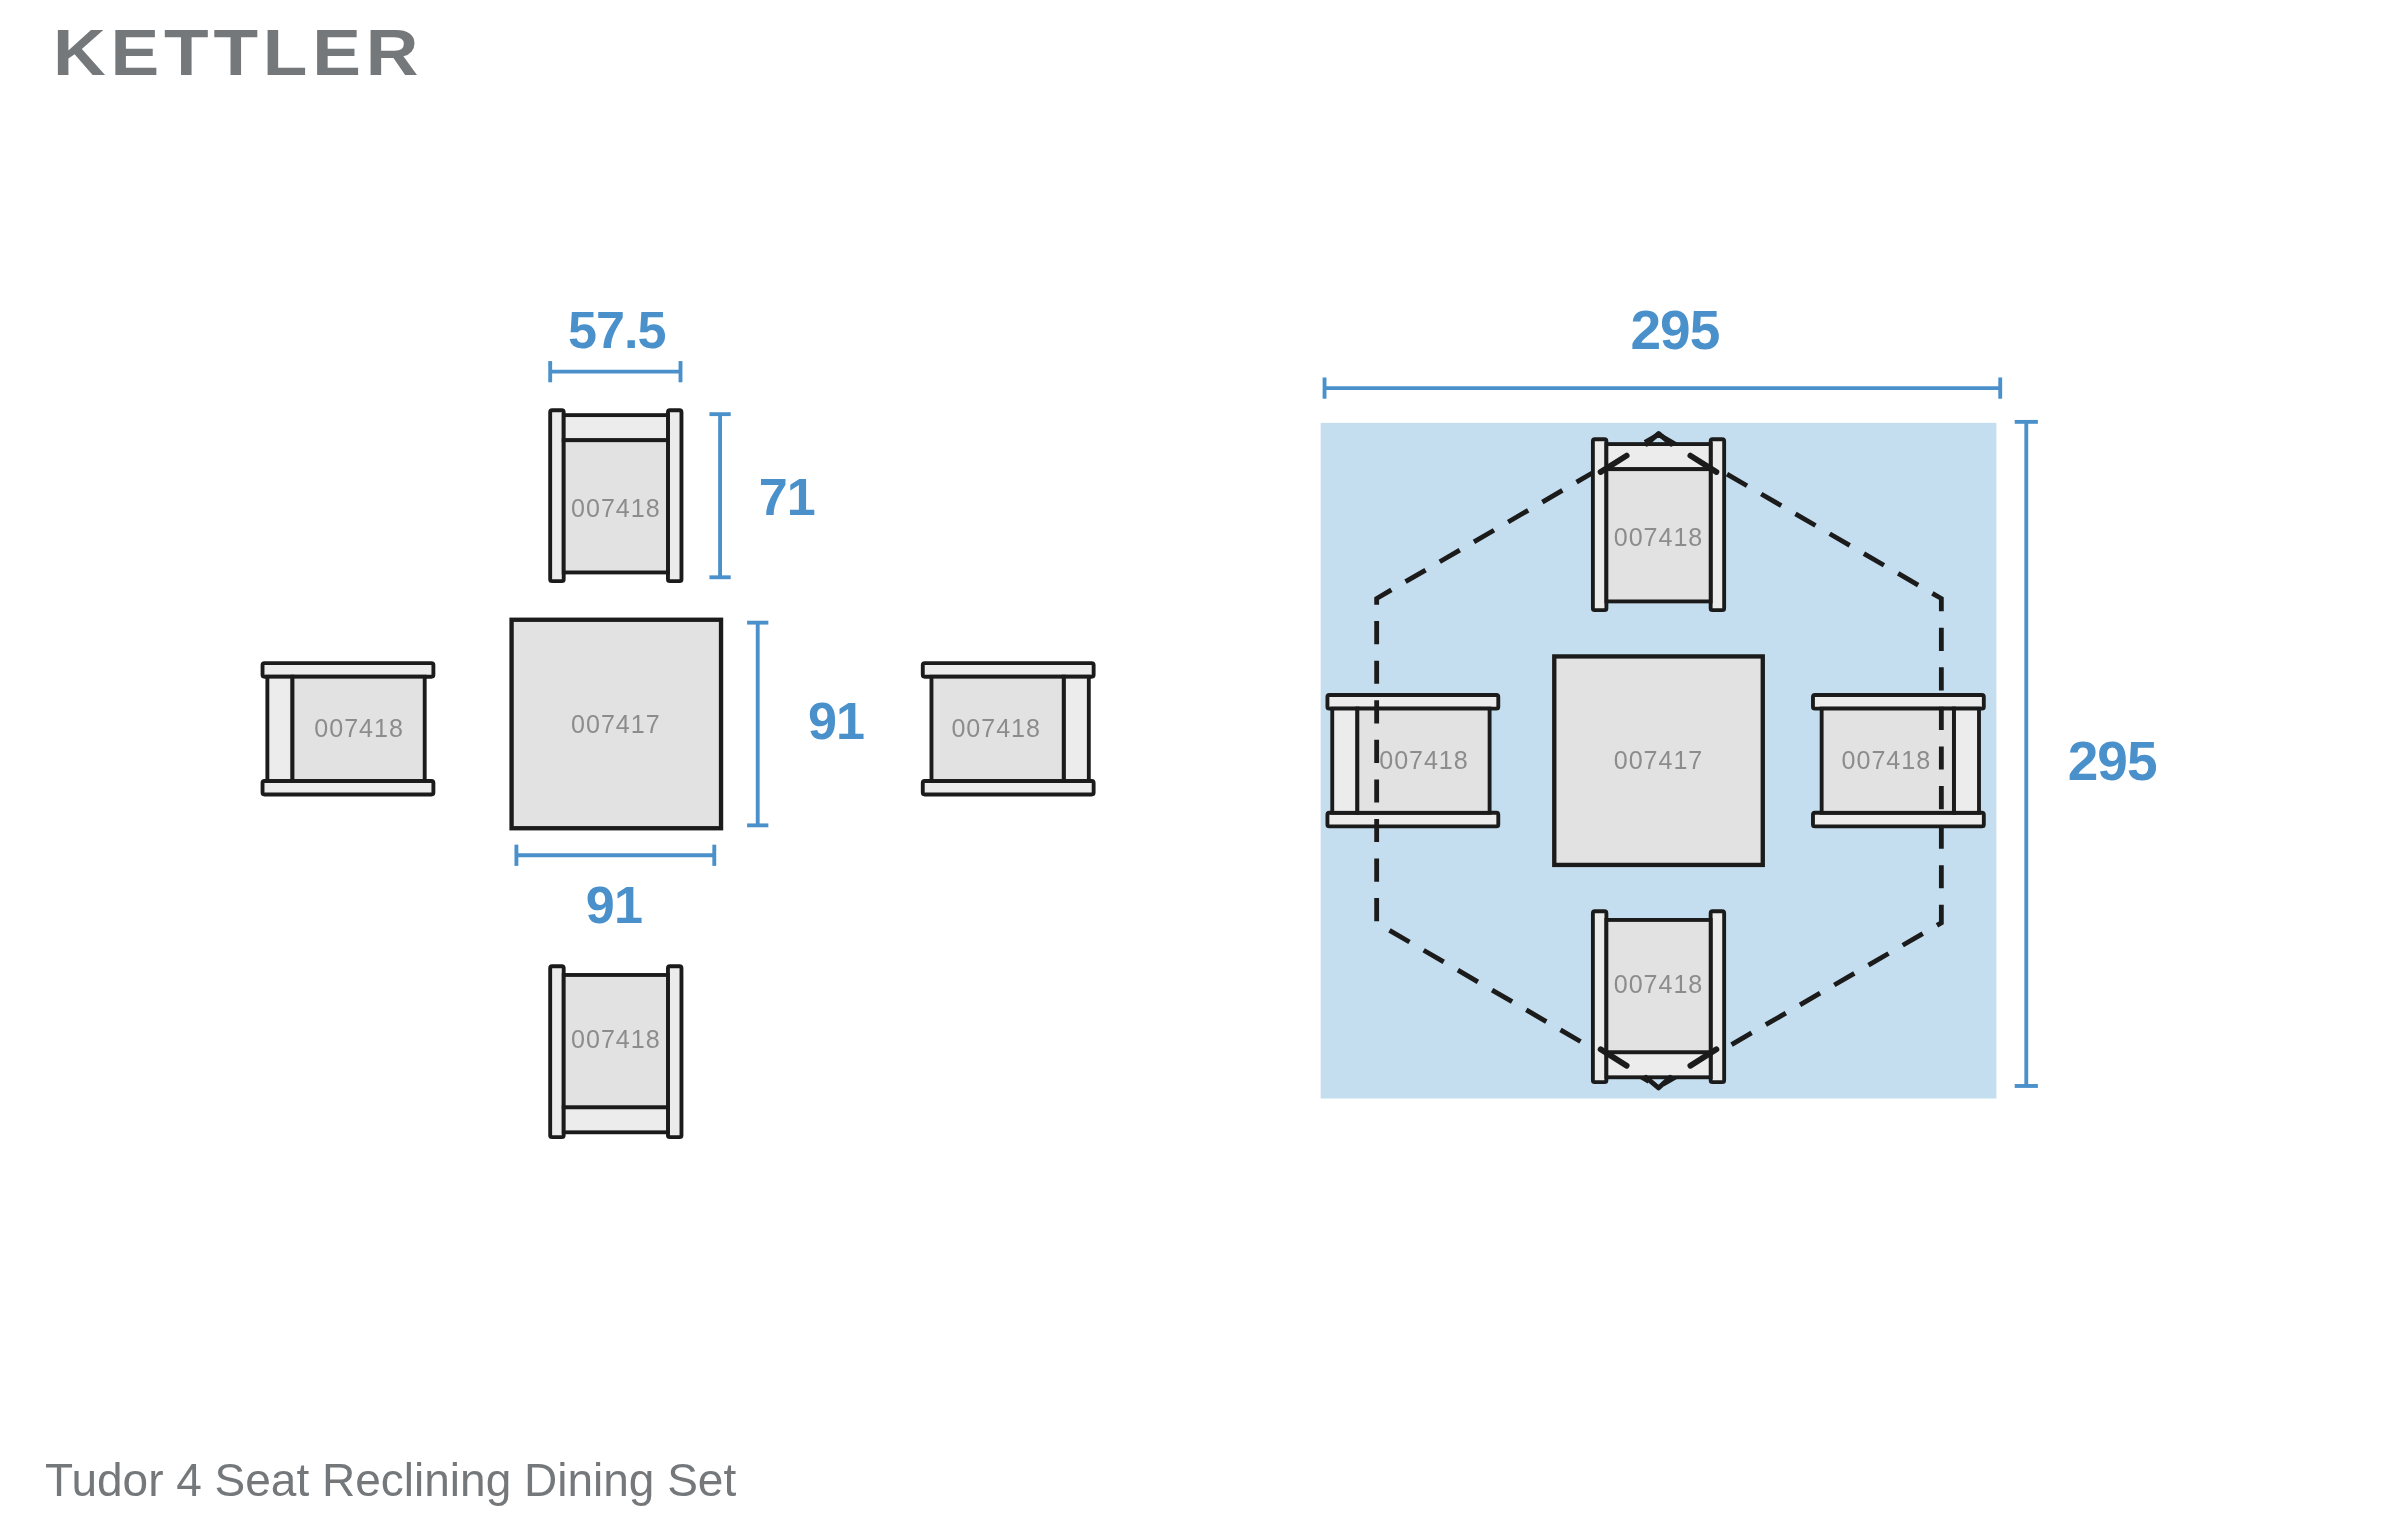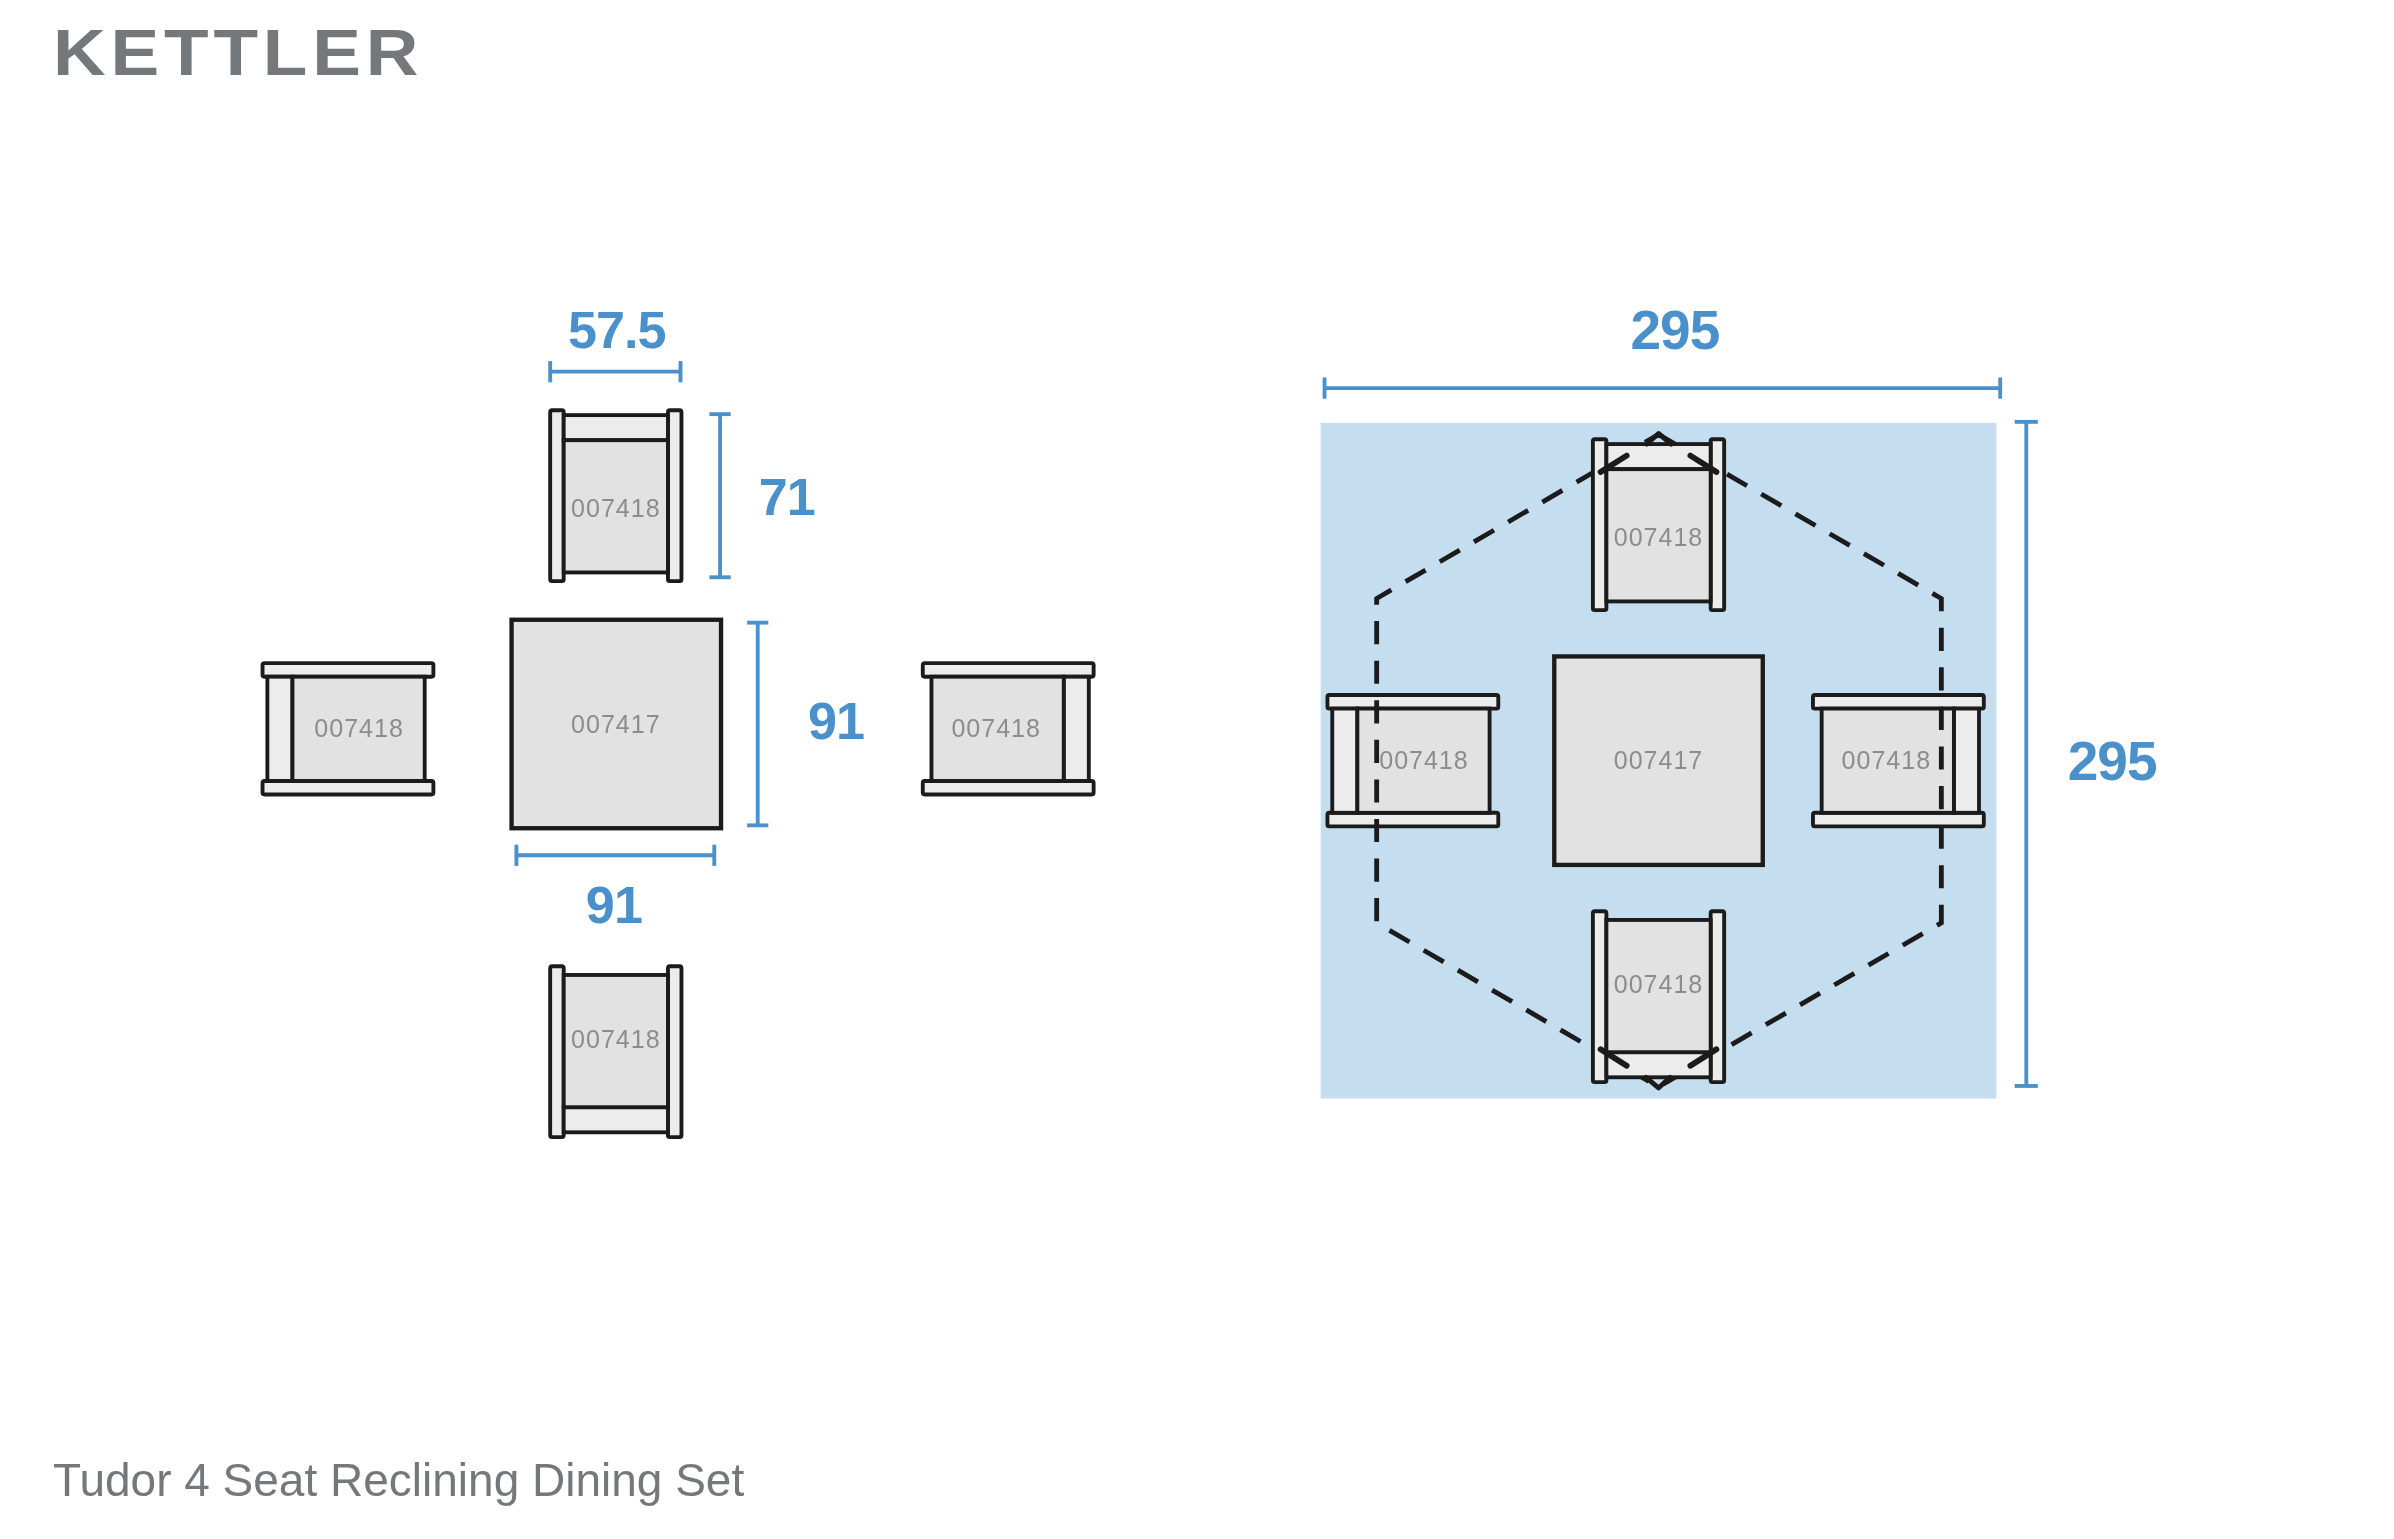--- a/index.html
+++ b/index.html
@@ -1,21 +1,21 @@
 <!DOCTYPE html>
 <html><head>
 <meta charset="utf-8">
 <style>
   html,body { margin:0; padding:0; background:#ffffff; }
   .page { position:relative; width:2394px; height:1539px; background:#ffffff; overflow:hidden;
           font-family:"Liberation Sans","DejaVu Sans",sans-serif; }
   .logo { position:absolute; left:53px; top:15.4px; font-size:73px; font-weight:900;
           letter-spacing:4.8px; color:#75787B; transform:scaleY(0.9); transform-origin:left top; }
   .caption { position:absolute; color:#75787B; font-size:46px; font-weight:400; }
-  .caption-left  { left:53px;  top:1453px; }
+  .caption-left  { left:45px;  top:1453px; }
   .caption-right { right:45px; top:1448px; }
   svg.diag { position:absolute; overflow:visible; }
   .diag-left  { left:222px;  top:270px; }
   .diag-right { left:1284px; top:270px; }
 
   .num  { fill:#4A90CB; font-weight:700; font-size:54px; letter-spacing:-1px; }
   .numlg{ fill:#4A90CB; font-weight:700; font-size:57px; letter-spacing:-1px; }
   .code { fill:#8C8C8C; font-size:26px; letter-spacing:1px; }
   .dimline { stroke:#4A90CB; stroke-width:4; fill:none; }
   .arm, .band { fill:#ECECEC; stroke:#1B1B1B; stroke-width:4; }

